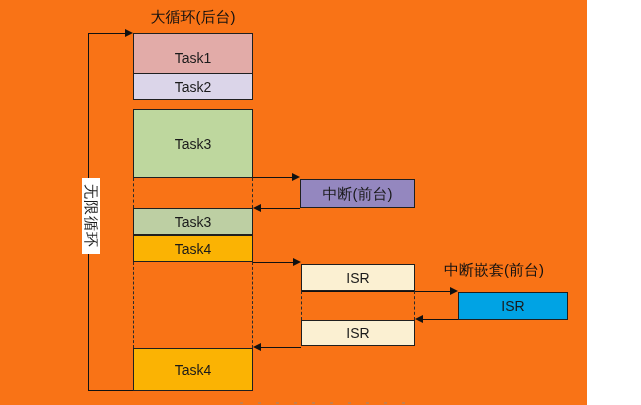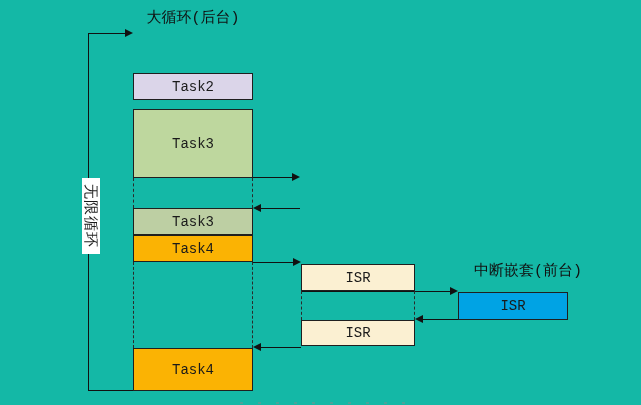--- a/index.html
+++ b/index.html
@@ -1,18 +1,18 @@
 <!DOCTYPE html>
 <html><head>
 <meta charset="utf-8">
 <style>
   html,body{margin:0;padding:0;background:#ffffff;}
   .canvas{
-    position:relative;width:641px;height:405px;background:#14b8a6;overflow:hidden;
-    font-family:Liberation Mono, monospace;color:#1a1a1a;
+    position:relative;width:587px;height:405px;background:#f97316;overflow:hidden;
+    font-family:Liberation Sans, sans-serif;color:#1a1a1a;
   }
   .box{
     position:absolute;box-sizing:border-box;border:1px solid #1f1f1f;
     display:flex;align-items:center;justify-content:center;
     font-size:14px;line-height:1;color:#1a1a1a;
   }
   .label{position:absolute;font-size:15px;white-space:nowrap;color:#111;}
   .hline{position:absolute;height:0;border-top:1px solid #111;}
   .vline{position:absolute;width:0;border-left:1px solid #111;}
   .vdash{position:absolute;width:0;border-left:1px dashed #2a2a2a;}
@@ -38,52 +38,58 @@
 <div class="canvas">
 
   <div class="label" style="left:133px;top:8px;width:120px;text-align:center;">大循环(后台)</div>
 
   <div class="vline" style="left:88px;top:33px;height:358px;"></div>
   <div class="hline" style="left:88px;top:33px;width:38px;"></div>
   <div class="head head-r" style="left:125px;top:29px;"></div>
   <div class="hline" style="left:88px;top:390px;width:45px;"></div>
   <div class="rot" style="left:53px;top:207px;width:76px;height:18px;">无限循环</div>
 
+  <div class="box" style="left: 133px; top: 33px; width: 120px; height: 49px; background-color: rgb(226, 171, 168);">
+    <span>Task1</span>
+  </div>
   <div class="box" style="left: 133px; top: 73px; width: 120px; height: 27px; background-color: rgb(219, 213, 233);">
     <span>Task2</span>
   </div>
   <div class="box" style="left: 133px; top: 109px; width: 120px; height: 69px; background-color: rgb(190, 215, 158);">
     <span>Task3</span>
   </div>
   <div class="gap" style="left:133px;top:178px;width:120px;height:30px;"></div>
   <div class="box" style="left: 133px; top: 208px; width: 120px; height: 27px; background-color: rgb(189, 207, 163);">
     <span>Task3</span>
   </div>
   <div class="box" style="left: 133px; top: 235px; width: 120px; height: 27px; background-color: rgb(251, 179, 3);">
     <span>Task4</span>
   </div>
   <div class="gap" style="left:133px;top:262px;width:120px;height:86px;"></div>
   <div class="box" style="left: 133px; top: 348px; width: 120px; height: 43px; background-color: rgb(251, 179, 3);">
     <span>Task4</span>
   </div>
 
   <div class="hline" style="left:253px;top:177px;width:39px;"></div>
   <div class="head head-r" style="left:292px;top:173px;"></div>
+  <div class="box" style="left: 300px; top: 179px; width: 115px; height: 29px; font-size: 15px; background-color: rgb(148, 135, 191);">
+    <span>中断(前台)</span>
+  </div>
   <div class="head head-l" style="left:253px;top:204px;"></div>
   <div class="hline" style="left:261px;top:208px;width:39px;"></div>
 
   <div class="hline" style="left:253px;top:262px;width:40px;"></div>
   <div class="head head-r" style="left:293px;top:258px;"></div>
   <div class="box" style="left: 301px; top: 264px; width: 114px; height: 27px; background-color: rgb(251, 240, 210);">
     <span>ISR</span>
   </div>
 
   <div class="hline" style="left:301px;top:291px;width:149px;"></div>
   <div class="head head-r" style="left:450px;top:287px;"></div>
-  <div class="label" style="left:444px;top:261px;width:138px;text-align:right;">中断嵌套(前台)</div>
+  <div class="label" style="left:444px;top:261px;width:138px;text-align:left;">中断嵌套(前台)</div>
   <div class="box" style="left: 458px; top: 292px; width: 110px; height: 28px; background-color: rgb(0, 163, 228);">
     <span>ISR</span>
   </div>
   <div class="head head-l" style="left:415px;top:315px;"></div>
   <div class="hline" style="left:423px;top:319px;width:35px;"></div>
 
   <div class="vdash" style="left:301px;top:291px;height:29px;"></div>
   <div class="vdash" style="left:414px;top:291px;height:29px;"></div>
 
   <div class="box" style="left: 301px; top: 320px; width: 114px; height: 26px; background-color: rgb(251, 240, 210);">

